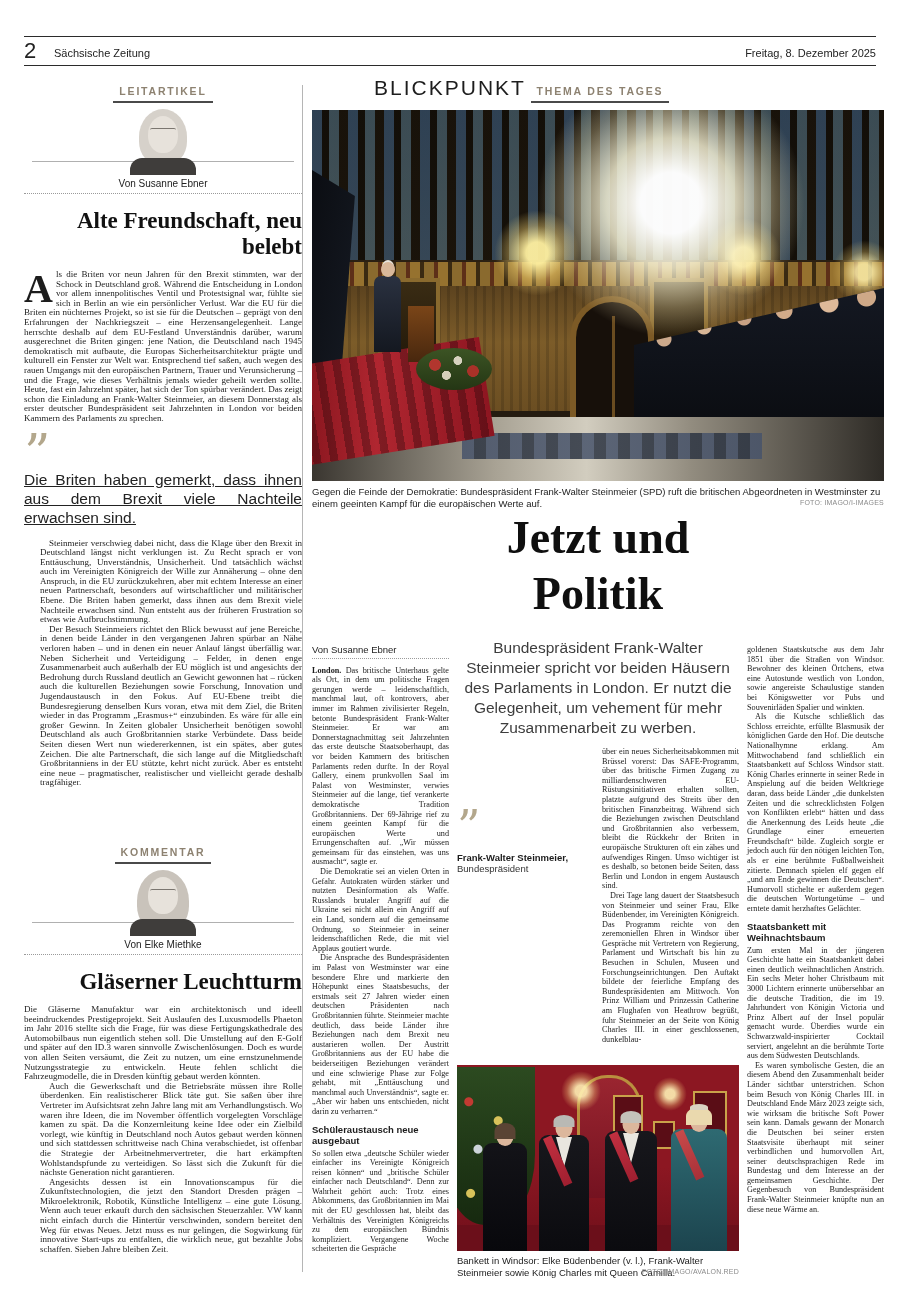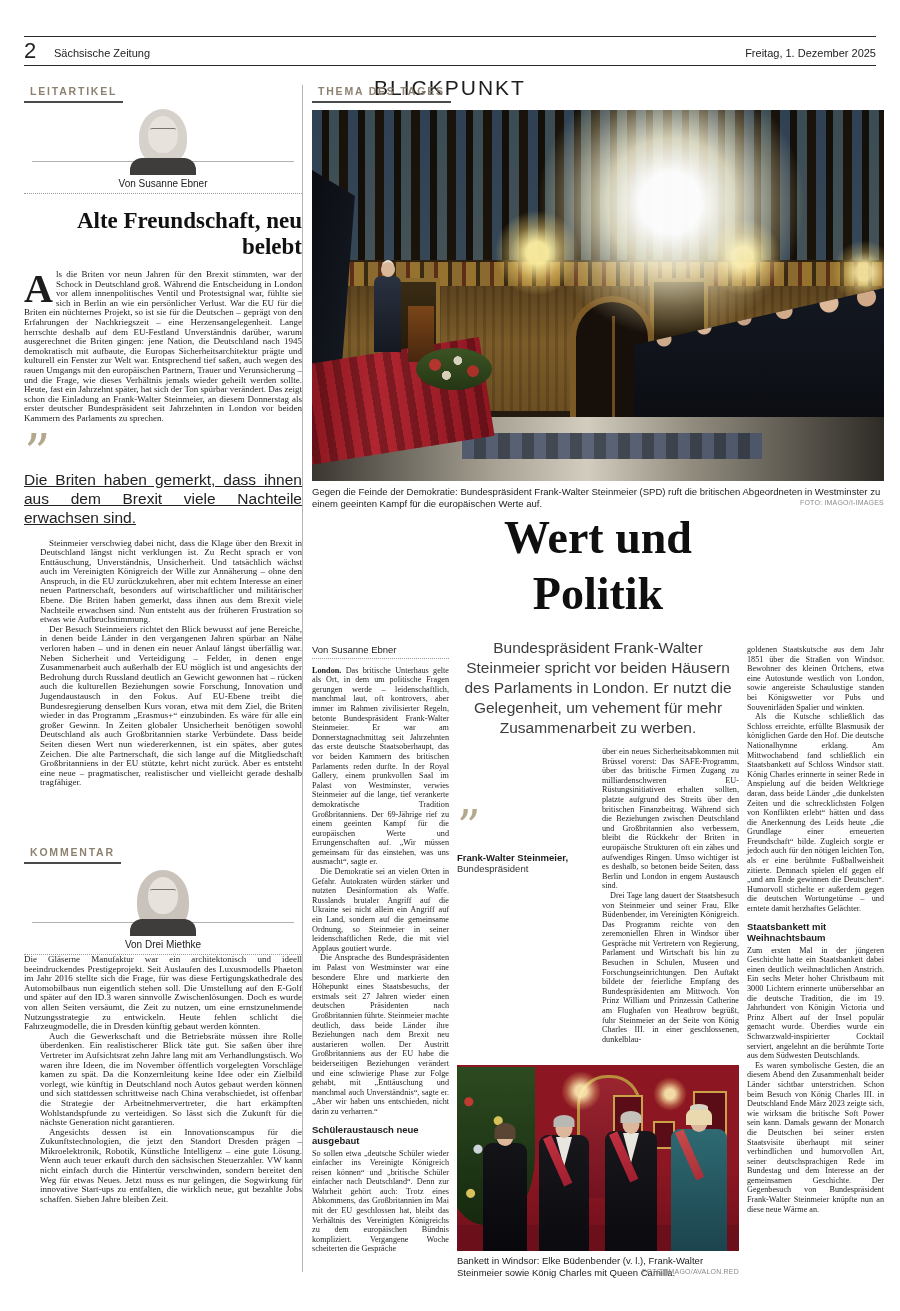--- a/index.html
+++ b/index.html
@@ -9,21 +9,21 @@
   .toprule{position:absolute;left:24px;right:24px;top:36px;border-top:1.5px solid #2b2b2b;}
   .masthead{position:absolute;left:24px;right:24px;top:40px;height:22px;}
   .pgnum{position:absolute;left:0;top:-2px;font-family:"Liberation Sans",sans-serif;font-size:22px;font-weight:400;color:#222;}
   .papername{position:absolute;left:30px;top:7px;font-family:"Liberation Sans",sans-serif;font-size:11px;color:#222;}
   .mhsection{position:absolute;left:0;right:0;top:4px;text-align:center;font-family:"Liberation Sans",sans-serif;
              font-size:21px;letter-spacing:2px;color:#1d1d1d;margin-top:32px;}
   .mhdate{position:absolute;right:0;top:7px;font-family:"Liberation Sans",sans-serif;font-size:11px;color:#222;}
   .midrule{position:absolute;left:24px;right:24px;top:65px;border-top:1.5px solid #2b2b2b;}
   .vrule{position:absolute;left:302px;top:85px;height:1187px;border-left:1px solid #b5b5b5;}
   
-  .sec-label{font-family:"Liberation Sans",sans-serif;font-size:10.5px;font-weight:bold;
+  .sec-label{text-align:center;font-family:"Liberation Sans",sans-serif;font-size:10.5px;font-weight:bold;
              letter-spacing:1.8px;color:#8d8271;}
   .sec-label span{display:inline-block;border-bottom:2px solid #4a4a4a;padding:0 6px 4px;}
   
   .aphoto{position:relative;width:170px;height:66px;margin:6px auto 0;}
   .aphoto .hline{position:absolute;left:-46px;right:-46px;bottom:13px;border-top:1px solid #b0b0b0;}
   .aphoto .hair{position:absolute;left:50%;transform:translateX(-50%);top:0;width:48px;height:56px;
                 border-radius:50% 50% 42% 42%;background:#d6d1ca;}
   .aphoto.nora .hair{width:52px;height:62px;background:#c9c3bb;}
   .aphoto .face{position:absolute;left:50%;transform:translateX(-50%);top:7px;width:30px;height:37px;
                 border-radius:50% 50% 46% 46%;background:#e7e2db;}
@@ -153,21 +153,21 @@
 </head>
 <body>
 
 <div id="page">
 
   <div class="toprule"></div>
   <div class="masthead">
     <div class="pgnum">2</div>
     <div class="papername">Sächsische Zeitung</div>
     <div class="mhsection">BLICKPUNKT</div>
-    <div class="mhdate">Freitag, 1. Dezember 2025</div>
+    <div class="mhdate">Freitag, 8. Dezember 2025</div>
   </div>
   <div class="midrule"></div>
   <div class="vrule"></div>
 
   <div class="rail" style="top:85px;">
     <div class="sec-label"><span>LEITARTIKEL</span></div>
     <div class="aphoto">
       <div class="hline"></div>
       <div class="hair"></div>
       <div class="face"></div>
@@ -190,22 +190,23 @@
 
   <div class="rail" style="top:846px;">
     <div class="sec-label"><span>KOMMENTAR</span></div>
     <div class="aphoto nora">
       <div class="hline"></div>
       <div class="hair"></div>
       <div class="face"></div>
       <div class="glasses"></div>
       <div class="shoulders"></div>
     </div>
-    <div class="byline">Von Drei Miethke</div>
+    <div class="byline">Von Elke Miethke</div>
     <div class="dotrule"></div>
+    <h1>Gläserner Leuchtturm</h1>
     <div class="body">
       <p>Die Gläserne Manufaktur war ein architektonisch und ideell beeindruckendes Prestigeprojekt. Seit Auslaufen des Luxusmodells Phaeton im Jahr 2016 stellte sich die Frage, für was diese Fertigungskathedrale des Automobilbaus nun eigentlich stehen soll. Die Umstellung auf den E-Golf und später auf den ID.3 waren sinnvolle Zwischenlösungen. Doch es wurde von allen Seiten versäumt, die Zeit zu nutzen, um eine ernstzunehmende Nutzungsstrategie zu entwickeln. Heute fehlen schlicht die Fahrzeugmodelle, die in Dresden künftig gebaut werden könnten.</p>
       <p class="ind">Auch die Gewerkschaft und die Betriebsräte müssen ihre Rolle überdenken. Ein realistischerer Blick täte gut. Sie saßen über ihre Vertreter im Aufsichtsrat zehn Jahre lang mit am Verhandlungstisch. Wo waren ihre Ideen, die im November öffentlich vorgelegten Vorschläge kamen zu spät. Da die Konzernleitung keine Idee oder ein Zielbild vorlegt, wie künftig in Deutschland noch Autos gebaut werden können und sich stattdessen schrittweise nach China verabschiedet, ist offenbar die Strategie der Arbeitnehmervertreter, die hart erkämpften Wohlstandspfunde zu verteidigen. So lässt sich die Zukunft für die nächste Generation nicht garantieren.</p>
       <p class="ind">Angesichts dessen ist ein Innovationscampus für die Zukunftstechnologien, die jetzt den Standort Dresden prägen – Mikroelektronik, Robotik, Künstliche Intelligenz – eine gute Lösung. Wenn auch teuer erkauft durch den sächsischen Steuerzahler. VW kann nicht einfach durch die Hintertür verschwinden, sondern bereitet den Weg für etwas Neues. Jetzt muss es nur gelingen, die Sogwirkung für innovative Start-ups zu entfalten, die wirklich neue, gut bezahlte Jobs schaffen. Sieben Jahre bleiben Zeit.</p>
     </div>
   </div>
 
   <div class="thema-label sec-label"><span>THEMA DES TAGES</span></div>
 
   <div class="photo1">
@@ -230,21 +231,21 @@
     <div class="ph-speaker"></div>
     <div class="ph-head"></div>
     <div class="ph-flowers"></div>
   </div>
   <div class="caption" style="position:absolute;left:312px;top:486px;width:572px;">
     <span>Gegen die Feinde der Demokratie: Bundespräsident Frank-Walter Steinmeier (SPD) ruft die britischen Abgeordneten in Westminster zu einem geeinten Kampf für die europäischen Werte auf.</span>
     <span class="credit">FOTO: IMAGO/I-IMAGES</span>
   </div>
 
   <div class="headbox">
-    <h1>Wert und Politik</h1>
+    <h1>Jetzt und Politik</h1>
     <div class="subhead-dek">Bundespräsident Frank-Walter Steinmeier spricht vor beiden Häusern des Parlaments in London. Er nutzt die Gelegenheit, um vehement für mehr Zusammenarbeit zu werben.</div>
   </div>
 
   <div class="col" style="left:312px;top:645px;">
     <div class="byline2">Von Susanne Ebner</div>
     <div class="dotrule"></div>
     <p><b>London.</b> <span>Das britische Unterhaus gelte als Ort, in dem um politische Fragen gerungen werde – leidenschaftlich, manchmal laut, oft kontrovers, aber immer im Rahmen zivilisierter Regeln, betonte Bundespräsident Frank-Walter Steinmeier. Er war am Donnerstagnachmittag seit Jahrzehnten das erste deutsche Staatsoberhaupt, das vor beiden Kammern des britischen Parlaments reden durfte. In der Royal Gallery, einem prunkvollen Saal im Palast von Westminster, verwies Steinmeier auf die lange, tief verankerte demokratische Tradition Großbritanniens. Der 69-Jährige rief zu einem geeinten Kampf für die europäischen Werte und Errungenschaften auf. „Wir müssen gemeinsam für das einstehen, was uns ausmacht“, sagte er.</span></p>
     <p class="ind">Die Demokratie sei an vielen Orten in Gefahr. Autokraten würden stärker und nutzten Desinformation als Waffe. Russlands brutaler Angriff auf die Ukraine sei nicht allein ein Angriff auf ein Land, sondern auf die gemeinsame Ordnung, so Steinmeier in seiner leidenschaftlichen Rede, die mit viel Applaus goutiert wurde.</p>
     <p class="ind">Die Ansprache des Bundespräsidenten im Palast von Westminster war eine besondere Ehre und markierte den Höhepunkt eines Staatsbesuchs, der erstmals seit 27 Jahren wieder einen deutschen Präsidenten nach Großbritannien führte. Steinmeier machte deutlich, dass beide Länder ihre Beziehungen nach dem Brexit neu austarieren wollen. Der Austritt Großbritanniens aus der EU habe die beiderseitigen Beziehungen verändert und eine schwierige Phase zur Folge gehabt, mit „Enttäuschung und manchmal auch Unverständnis“, sagte er. „Aber wir haben uns entschieden, nicht darin zu verharren.“</p>
     <div class="colsub">Schüleraustausch neue ausgebaut</div>

